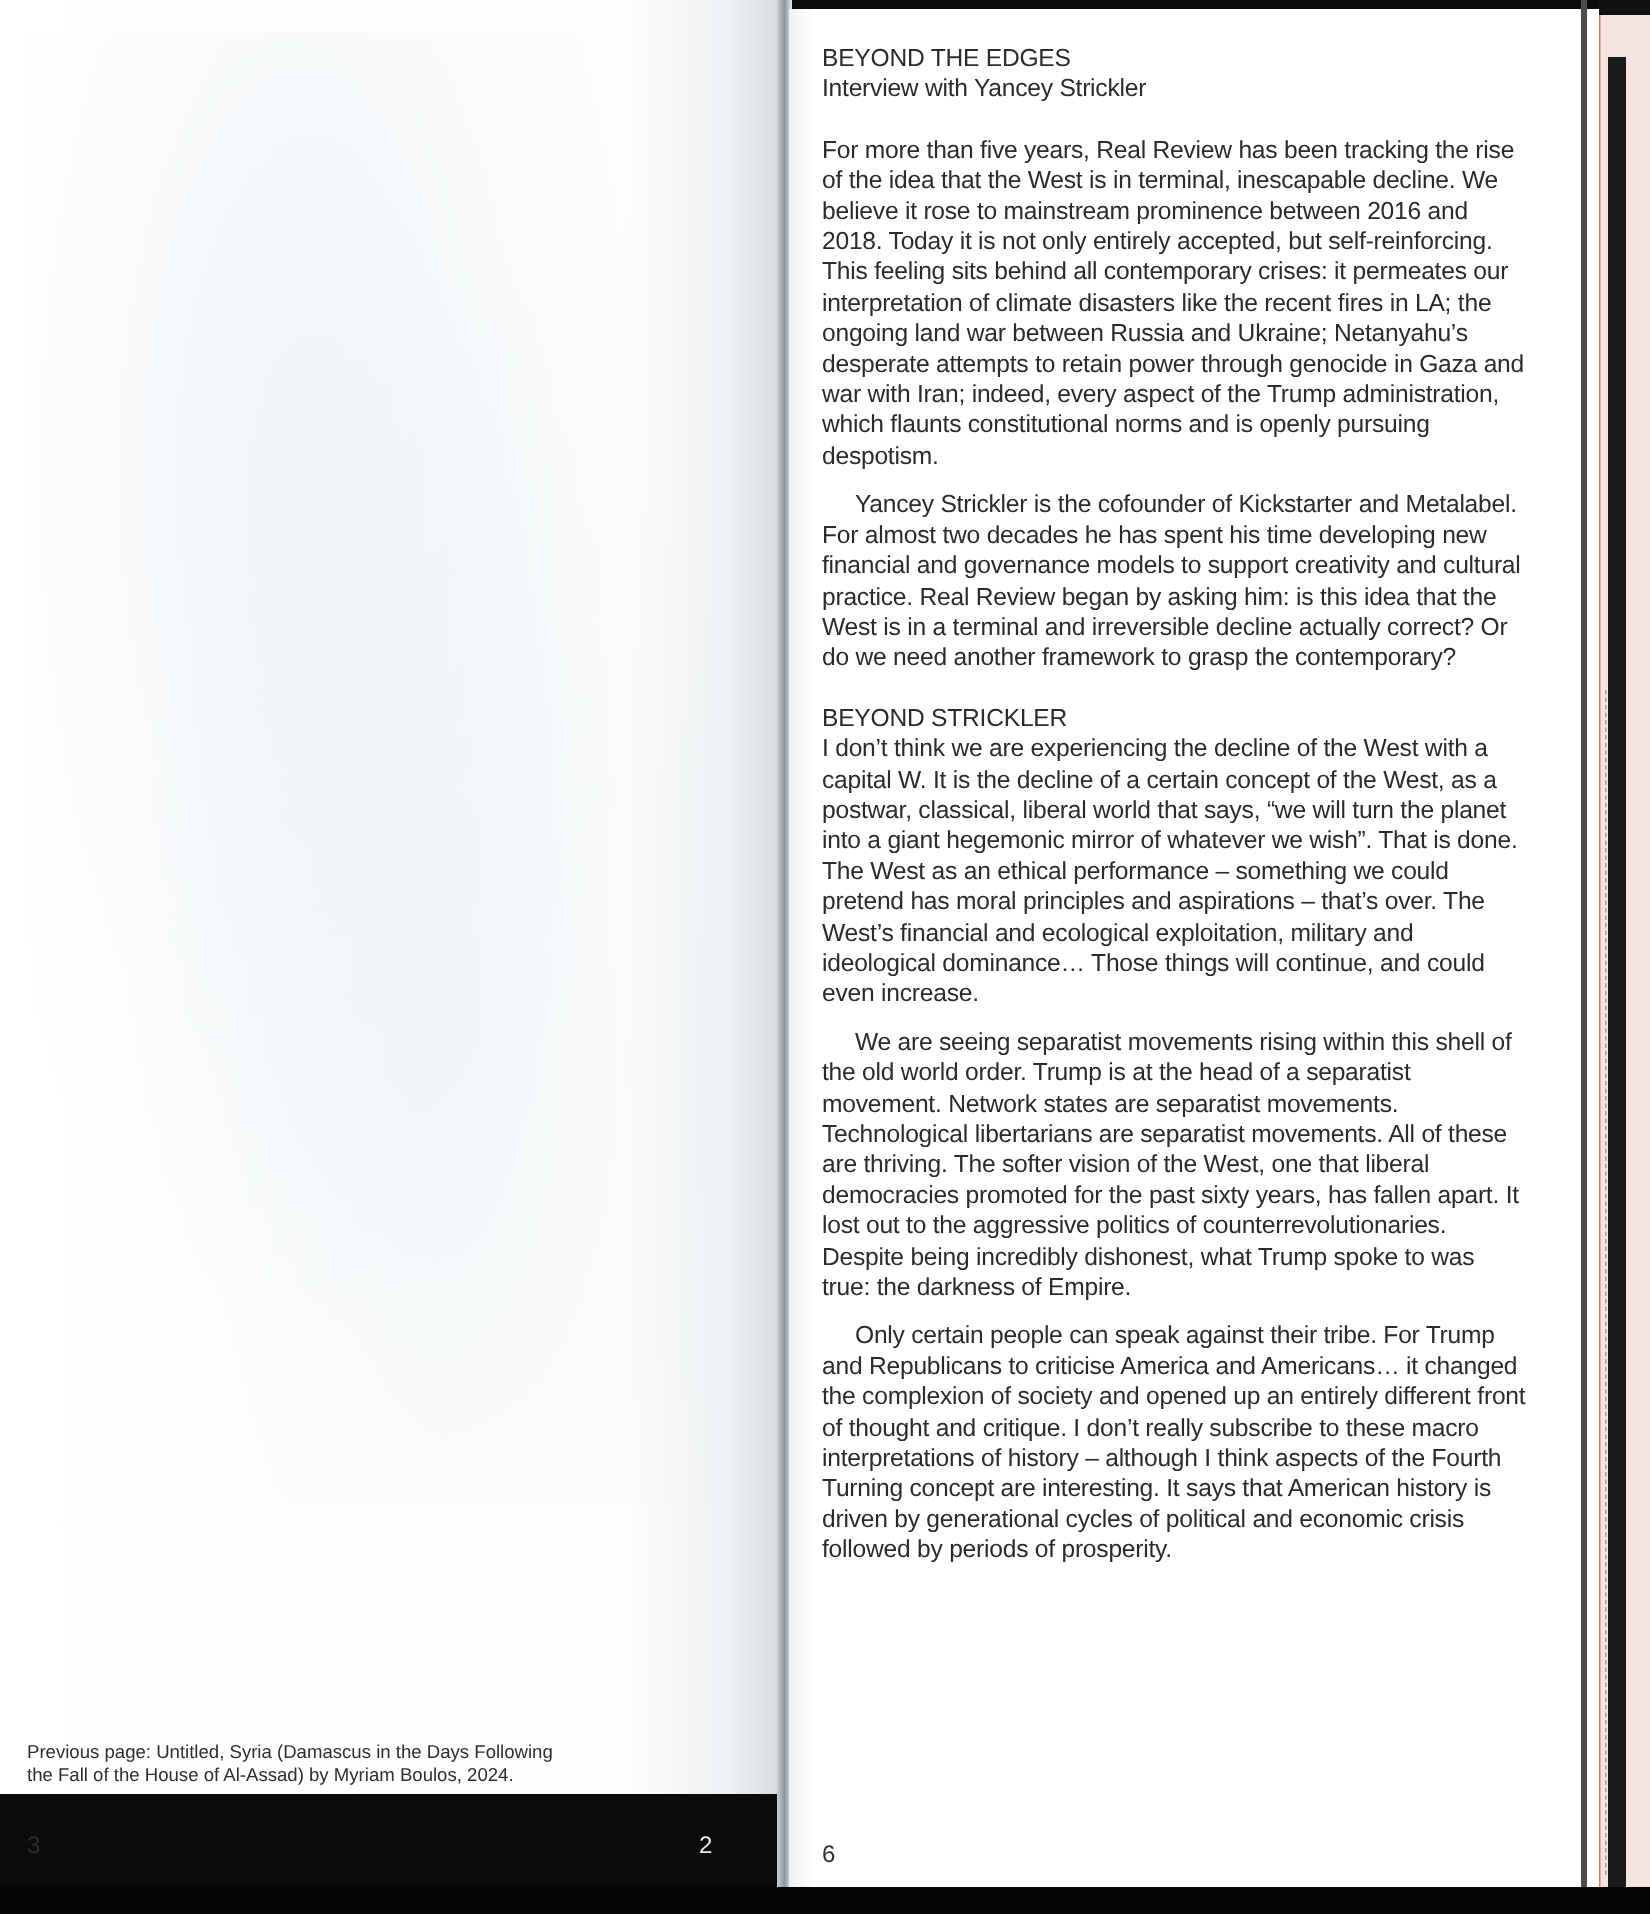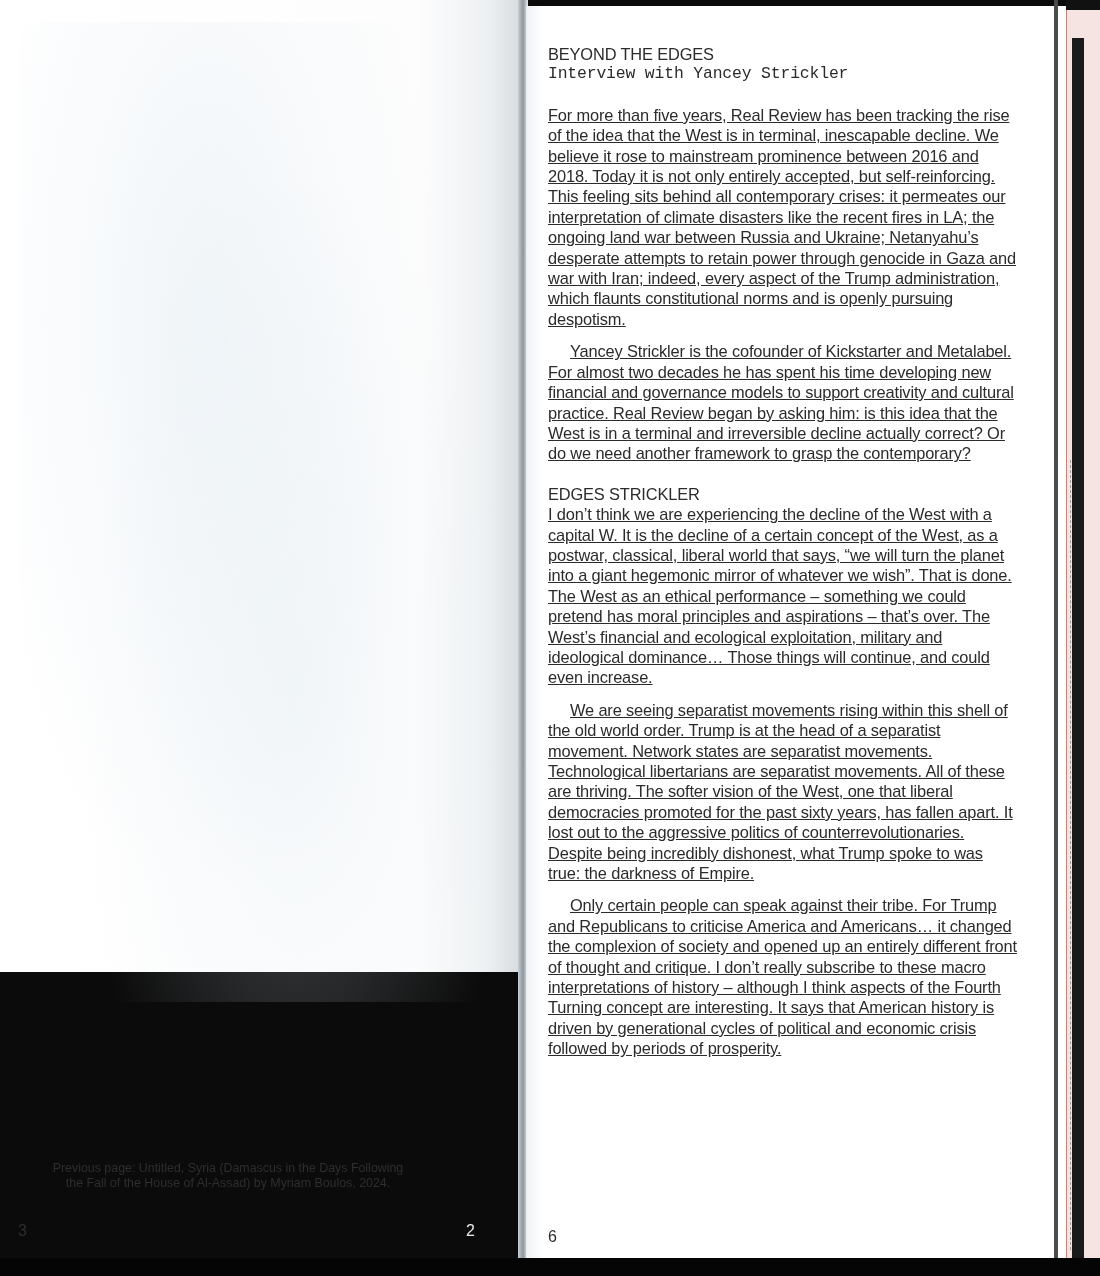--- a/index.html
+++ b/index.html
@@ -4,24 +4,23 @@
 <style>
   html, body { margin: 0; padding: 0; }
   body {
     width: 1100px; height: 1276px; position: relative; overflow: hidden;
     background: #0b0b0b;
     font-family: "Liberation Sans", sans-serif;
     color: #2a2a2a;
   }
   .spread { position: absolute; left: 0; top: 0; width: 1100px; height: 1276px; }
   .page-left {
-    position: absolute; left: 0; top: 0; width: 522px; height: 972px;
+    position: absolute; left: 0; top: 0; width: 522px; height: 1196px;
     background: linear-gradient(to right, #ffffff 0%, #fdfdfd 80%, #eef1f3 93%, #d6dbde 100%);
     border-bottom-right-radius: 4px;
-    text-align: center;
   }
   .show-through {
     position: absolute; left: 20px; top: 22px; width: 460px; height: 980px;
     background:
       radial-gradient(ellipse at 40% 30%, rgba(215,228,238,0.35), rgba(255,255,255,0) 60%),
       radial-gradient(ellipse at 60% 70%, rgba(220,232,240,0.30), rgba(255,255,255,0) 55%);
   }
   .spine {
     position: absolute; left: 518px; top: 0; width: 10px; height: 1262px;
     background: linear-gradient(to right, #c9cfd3, #8e979d 50%, #e6eaec);
@@ -44,26 +43,26 @@
   .next-black {
     position: absolute; left: 1072px; top: 38px; width: 12px; height: 1220px; background: #1a1a1a;
   }
   .top-black {
     position: absolute; left: 1066px; top: 0; width: 34px; height: 12px; background: #111;
   }
   .bottom-black {
     position: absolute; left: 0; top: 1258px; width: 1100px; height: 18px; background: #050505;
   }
   .article {
-    position: absolute; left: 548px; top: 44px; width: 470px;
+    position: absolute; left: 548px; top: 29px; width: 470px;
     font-size: 16.4px; line-height: 20.4px; color: #2b2b2b; letter-spacing: -0.15px;
   }
   .title { margin: 0; font-weight: normal; font-size: 16.4px; line-height: 20.4px; }
-  .subtitle { margin: 0 0 20px 0; font-family: Liberation Mono, monospace; }
-  .para { margin: 0; text-indent: 0; text-decoration: underline; }
+  .subtitle { margin: 0 0 20px 0; }
+  .para { margin: 0; text-indent: 0; }
   .para.indent { text-indent: 22px; margin-top: 12px; }
   .speaker { margin: 20px 0 0 0; }
   .caption {
     position: absolute; left: 18px; top: 1161px; width: 420px;
     font-size: 12.4px; line-height: 15px; color: #2e2e2e;
   }
   .folio { position: absolute; font-size: 16px; color: #2e2e2e; }
   .folio-left { left: 18px; top: 1222px; }
   .folio-right { left: 548px; top: 1228px; }
   .ghost-folio { position: absolute; left: 466px; top: 1222px; font-size: 16px; color: #e9ecee; }
@@ -92,21 +91,21 @@
   <div class="edge-dark"></div>
   <div class="edge-dots"></div>
 
   <div class="article">
     <h1 class="title">BEYOND THE EDGES</h1>
     <div class="subtitle">Interview with Yancey Strickler</div>
 
     <p class="para">For more than five years, Real Review has been tracking the rise of the idea that the West is in terminal, inescapable decline. We believe it rose to mainstream prominence between 2016 and 2018. Today it is not only entirely accepted, but self-reinforcing. This feeling sits behind all contemporary crises: it permeates our interpretation of climate disasters like the recent fires in LA; the ongoing land war between Russia and Ukraine; Netanyahu’s desperate attempts to retain power through genocide in Gaza and war with Iran; indeed, every aspect of the Trump administration, which flaunts constitutional norms and is openly pursuing despotism.</p>
     <p class="para indent">Yancey Strickler is the cofounder of Kickstarter and Metalabel. For almost two decades he has spent his time developing new financial and governance models to support creativity and cultural practice. Real Review began by asking him: is this idea that the West is in a terminal and irreversible decline actually correct? Or do we need another framework to grasp the contemporary?</p>
 
-    <div class="speaker">EDGES STRICKLER</div>
+    <div class="speaker">BEYOND STRICKLER</div>
     <p class="para">I don’t think we are experiencing the decline of the West with a capital W. It is the decline of a certain concept of the West, as a postwar, classical, liberal world that says, “we will turn the planet into a giant hegemonic mirror of whatever we wish”. That is done. The West as an ethical performance – something we could pretend has moral principles and aspirations – that’s over. The West’s financial and ecological exploitation, military and ideological dominance… Those things will continue, and could even increase.</p>
     <p class="para indent">We are seeing separatist movements rising within this shell of the old world order. Trump is at the head of a separatist movement. Network states are separatist movements. Technological libertarians are separatist movements. All of these are thriving. The softer vision of the West, one that liberal democracies promoted for the past sixty years, has fallen apart. It lost out to the aggressive politics of counterrevolutionaries. Despite being incredibly dishonest, what Trump spoke to was true: the darkness of Empire.</p>
     <p class="para indent">Only certain people can speak against their tribe. For Trump and Republicans to criticise America and Americans… it changed the complexion of society and opened up an entirely different front of thought and critique. I don’t really subscribe to these macro interpretations of history – although I think aspects of the Fourth Turning concept are interesting. It says that American history is driven by generational cycles of political and economic crisis followed by periods of prosperity.</p>
   </div>
 
   <div class="folio folio-right">6</div>
 
   <div class="bottom-black"></div>
 </div>
 

